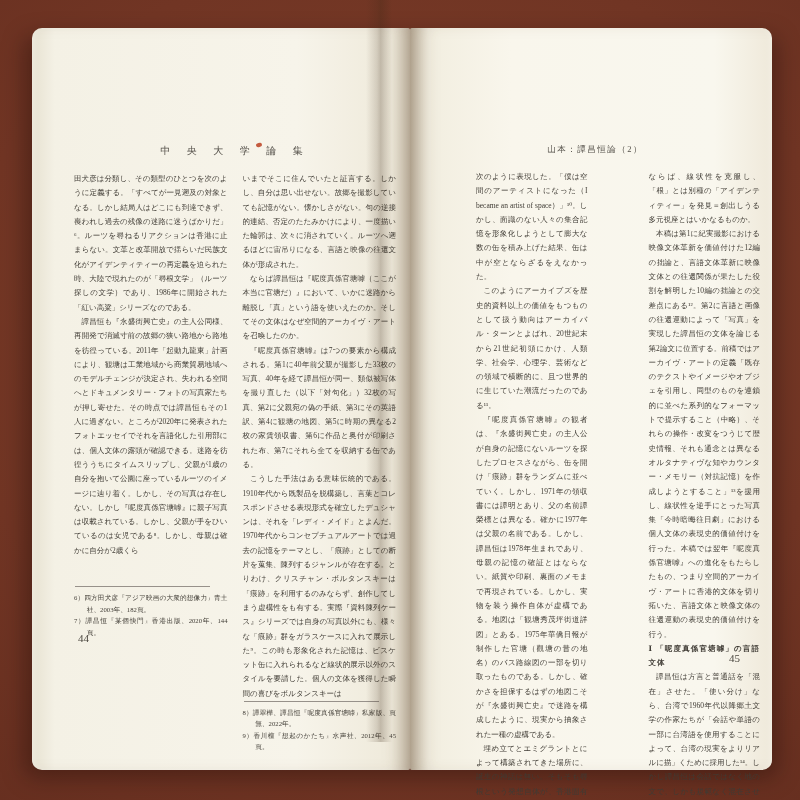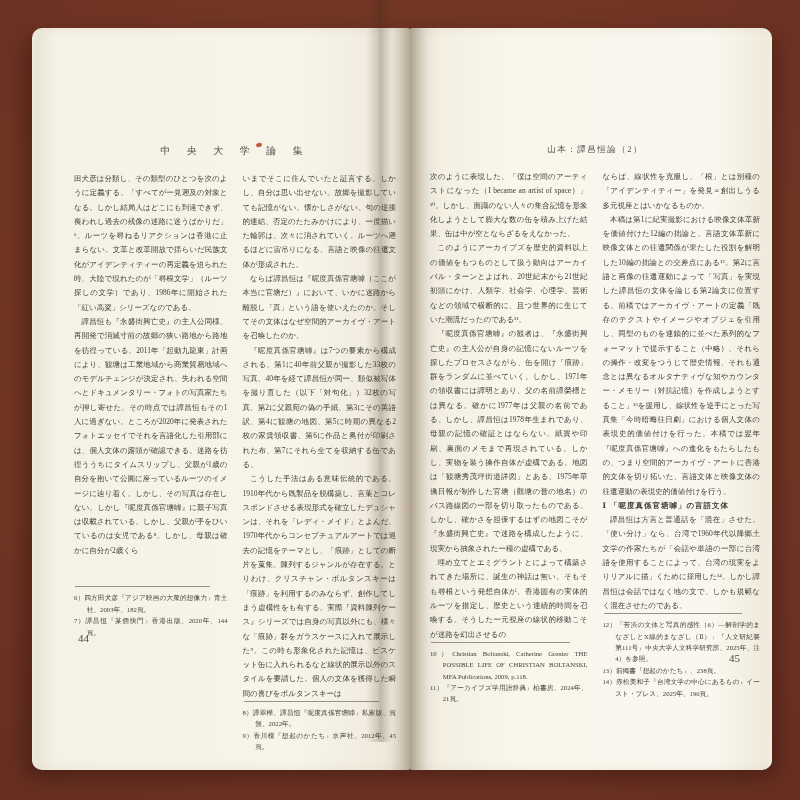--- a/index.html
+++ b/index.html
@@ -29,21 +29,21 @@
   .gutter{
     position:absolute;left:366px;top:0;width:26px;height:742px;pointer-events:none;
     background:linear-gradient(90deg,rgba(60,40,20,0) 0%,rgba(60,40,20,.16) 42%,rgba(60,40,20,.26) 56%,rgba(60,40,20,0) 100%);
   }
   .running-head{margin:0 0 14px 0;text-align:center;color:#55514a;}
   .rh-left{font-size:10px;letter-spacing:7px;}
   .rh-right{font-size:8.5px;letter-spacing:1.5px;}
   .cols{display:flex;gap:15px;}
   .col{flex:1;display:flex;flex-direction:column;min-width:0;}
   .page-left .col{height:468px;}
-  .page-right .col{height:486px;}
+  .page-right .col{height:486px;margin-left:46px;}
   .body p{margin:0;text-align:justify;font-size:7.5px;line-height:14.3px;color:#3f3b34;}
   .para{text-indent:1em;}
   .cont{text-indent:0;}
   .quote{margin:13px 2px 13px 16px;font-size:7.3px;line-height:14.2px;text-indent:1em;color:#45413a;}
   .section-heading{margin:14px 0 13px 0;text-align:center;font-size:7.9px;font-weight:bold;letter-spacing:1px;color:#3b3731;}
   .footnotes{margin-top:auto;padding-bottom:2px;}
   .fn-rule{width:88%;border-top:1px solid #97918a;margin:0 0 5px 1px;height:0;}
   .fn{margin:0;font-size:6.7px;line-height:11.4px;color:#45413a;text-align:justify;padding-left:1.9em;text-indent:-1.9em;}
   .page-number{position:absolute;font-size:11px;color:#4a463f;}
   .pn-left{left:46px;top:604px;}

